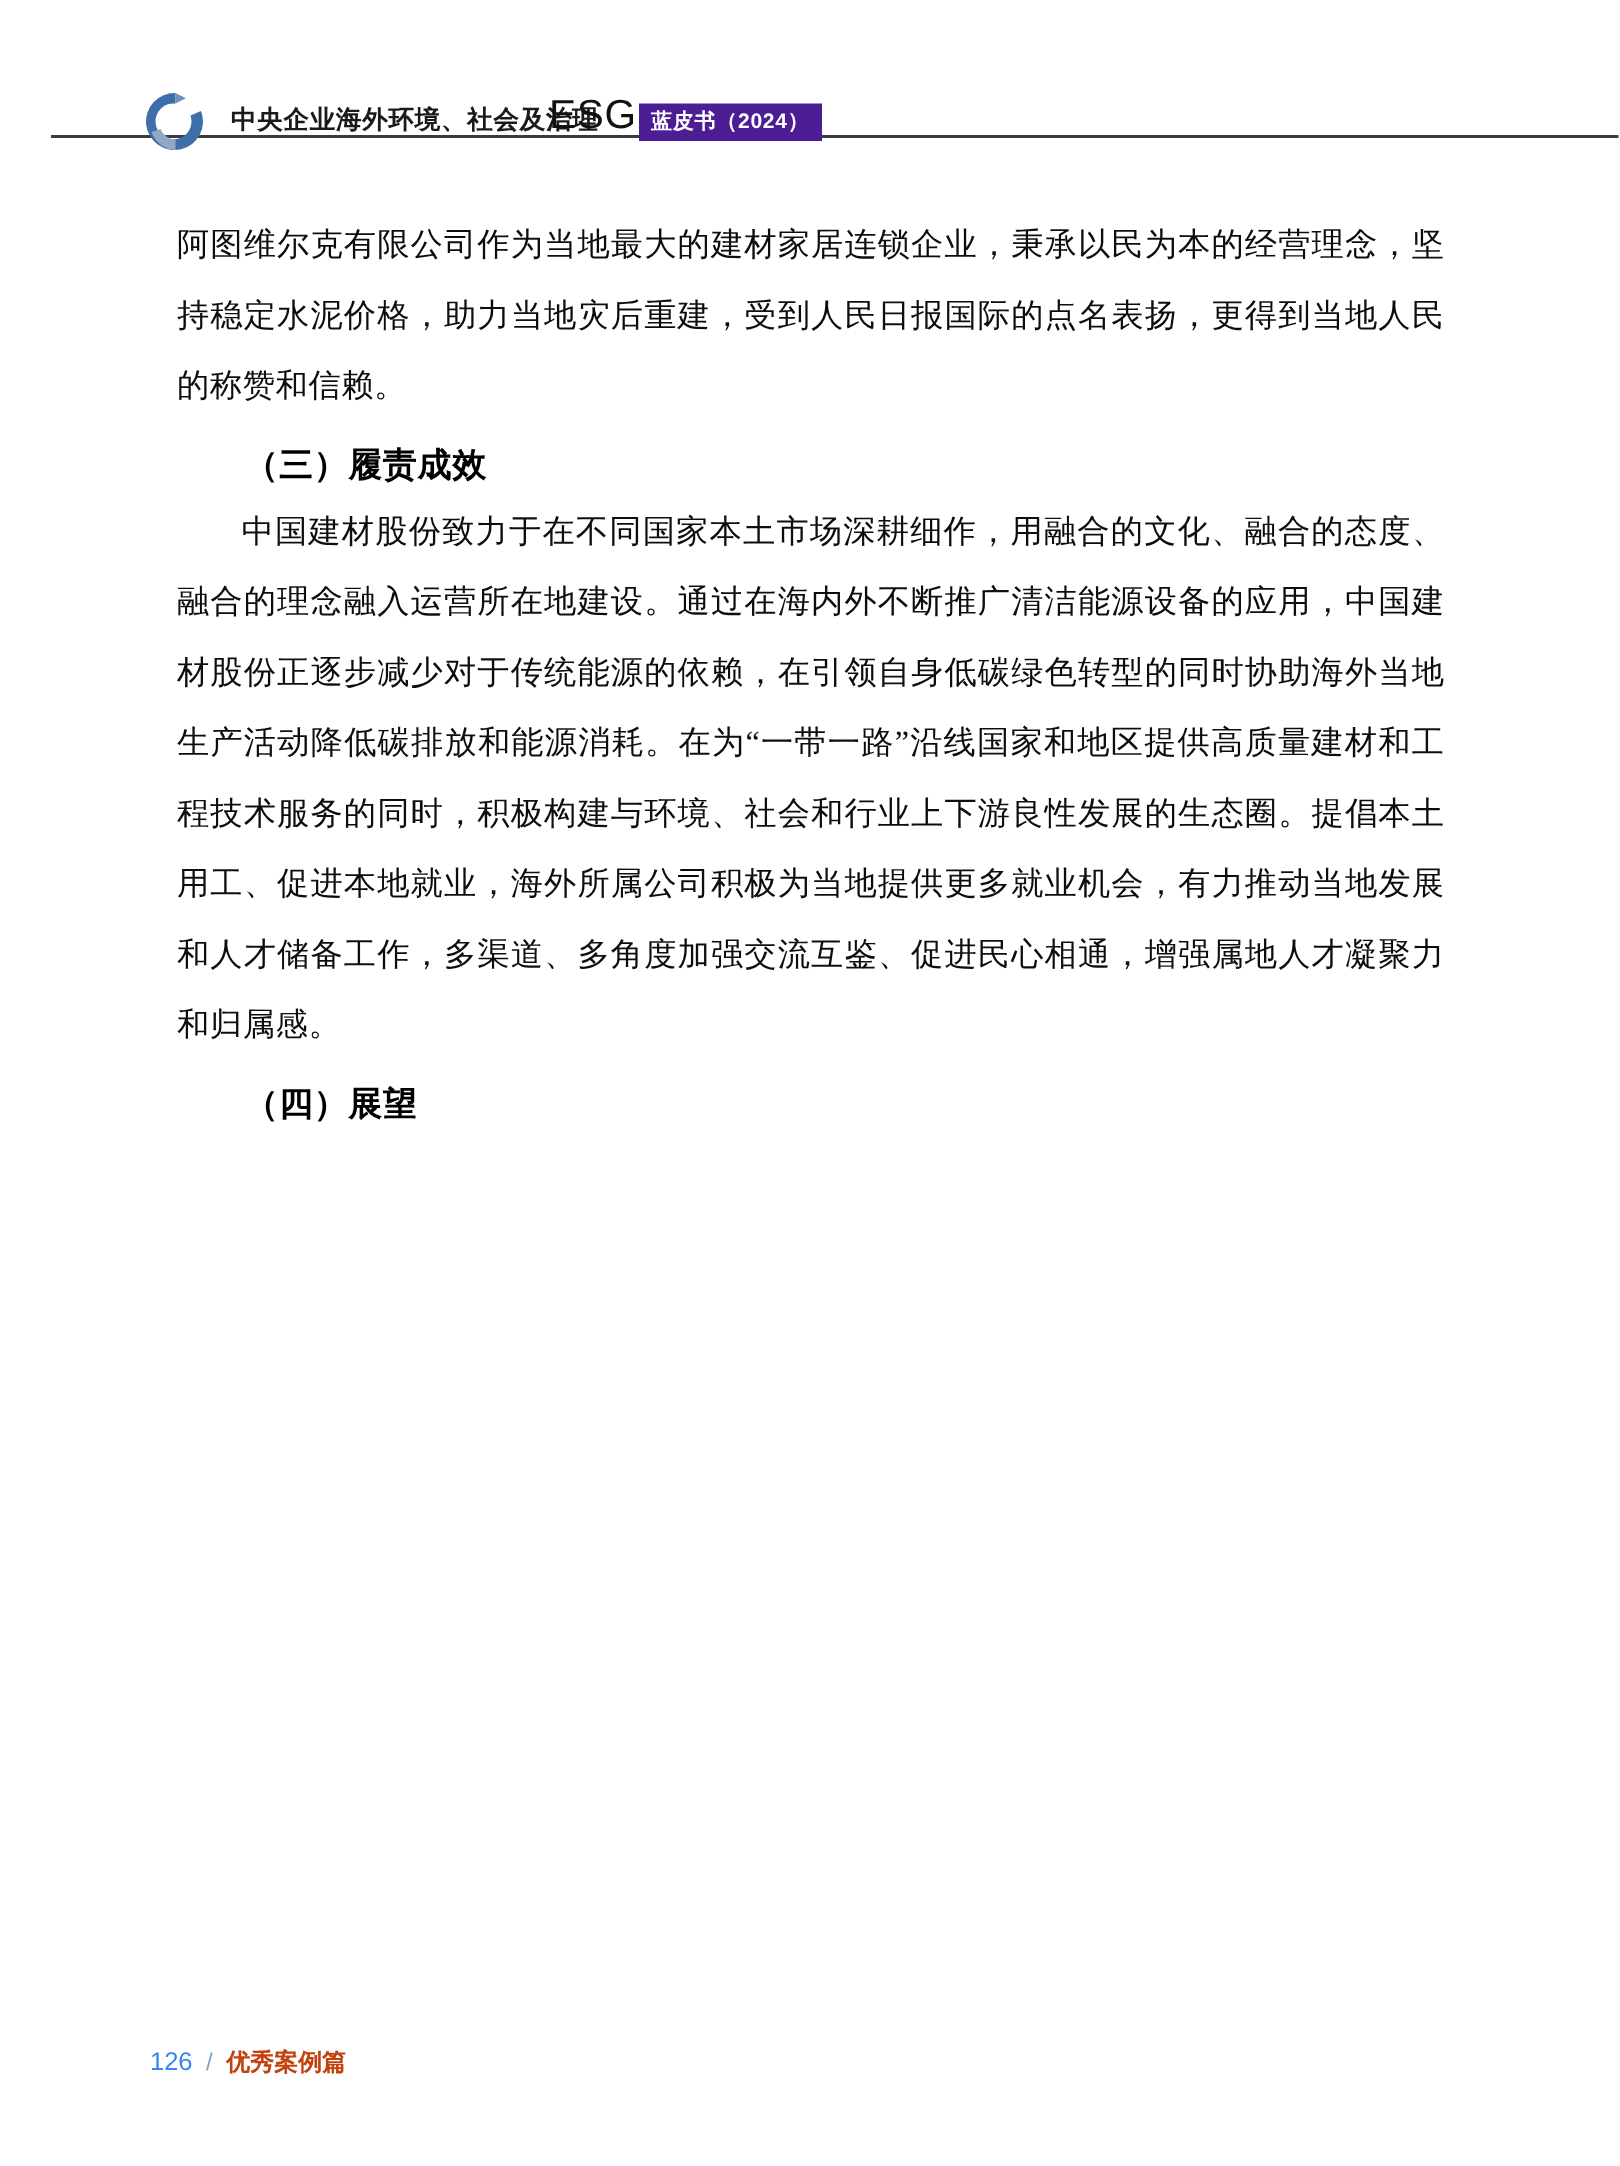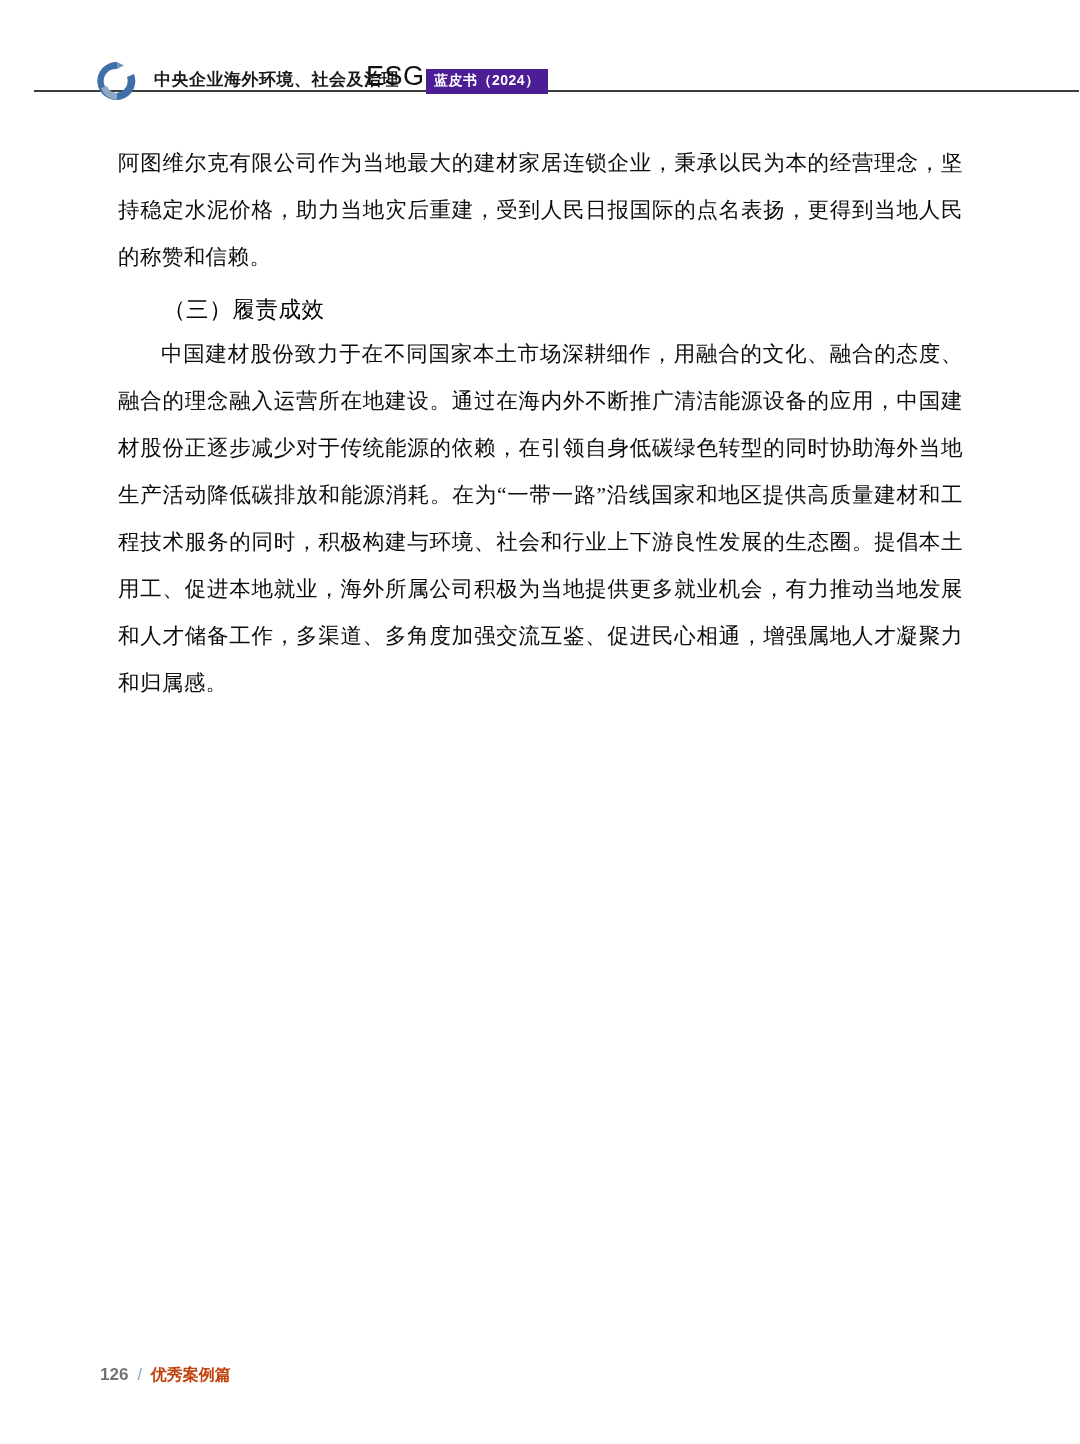--- a/index.html
+++ b/index.html
@@ -98,41 +98,41 @@
     letter-spacing: 0.4px;
     color: #0d0d0d;
   }
   p.indent {
     text-indent: 2em;
   }
   h2.heading {
     margin: 10px 0 2px 0;
     font-size: 22.5px;
     line-height: 38px;
-    font-weight: normal;
+    font-weight: bold;
     text-indent: 2em;
     color: #000000;
     letter-spacing: 0.6px;
   }
 
   
   .footer {
     position: absolute;
     left: 100px;
     bottom: 58px;
     font-family: "Liberation Sans", "DejaVu Sans", sans-serif;
     display: flex;
     align-items: baseline;
     gap: 9px;
     color: #2e6fb7;
   }
   .footer-page {
     font-size: 17px;
-    font-weight: bold;
-    color: #737373;
+    font-weight: normal;
+    color: #3b82f6;
   }
   .footer-sep {
     font-size: 16px;
     color: #7aa4cc;
   }
   .footer-section {
     font-size: 16px;
     font-weight: bold;
     color: #c2410c;
   }
@@ -155,20 +155,21 @@
 
     <div class="header-title">中央企业海外环境、社会及治理</div>
     <div class="header-esg">ESG</div>
     <div class="header-badge">蓝皮书（2024）</div>
   </div>
 
   <div class="content">
     <p class="para">阿图维尔克有限公司作为当地最大的建材家居连锁企业，秉承以民为本的经营理念，坚持稳定水泥价格，助力当地灾后重建，受到人民日报国际的点名表扬，更得到当地人民的称赞和信赖。</p>
     <h2 class="heading">（三）履责成效</h2>
     <p class="para indent">中国建材股份致力于在不同国家本土市场深耕细作，用融合的文化、融合的态度、融合的理念融入运营所在地建设。通过在海内外不断推广清洁能源设备的应用，中国建材股份正逐步减少对于传统能源的依赖，在引领自身低碳绿色转型的同时协助海外当地生产活动降低碳排放和能源消耗。在为“一带一路”沿线国家和地区提供高质量建材和工程技术服务的同时，积极构建与环境、社会和行业上下游良性发展的生态圈。提倡本土用工、促进本地就业，海外所属公司积极为当地提供更多就业机会，有力推动当地发展和人才储备工作，多渠道、多角度加强交流互鉴、促进民心相通，增强属地人才凝聚力和归属感。</p>
+    <h2 class="heading">（四）展望</h2>
   </div>
 
   <div class="footer">
     <span class="footer-page">126</span>
     <span class="footer-sep">/</span>
     <span class="footer-section">优秀案例篇</span>
   </div>
 
 </div>
 

